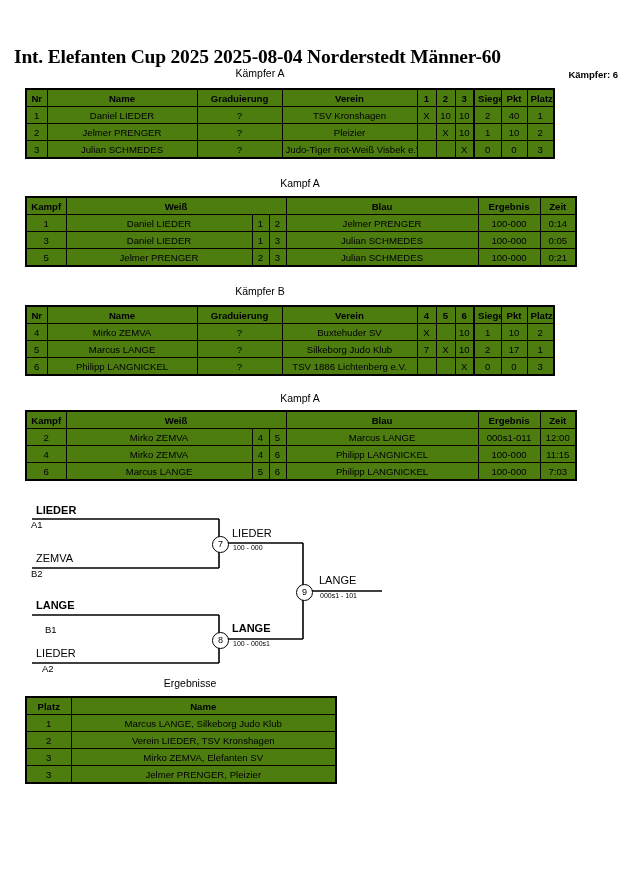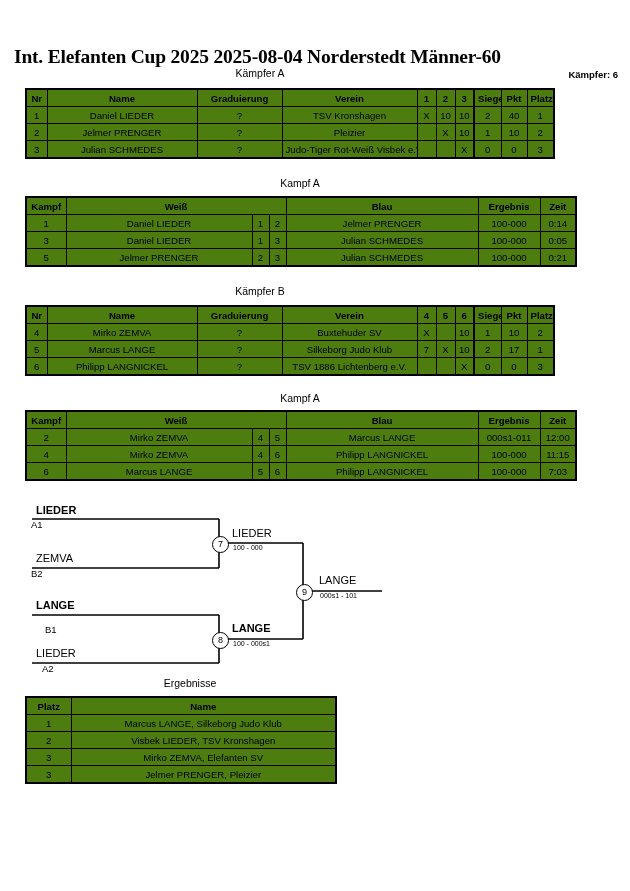--- a/index.html
+++ b/index.html
@@ -418,21 +418,21 @@
       <th class="c">Name</th>
     </tr>
   </thead>
   <tbody>
     <tr>
       <td class="c">1</td>
       <td class="l">Marcus LANGE, Silkeborg Judo Klub</td>
     </tr>
     <tr>
       <td class="c">2</td>
-      <td class="l">Visbek LIEDER, TSV Kronshagen</td>
+      <td class="l">Verein LIEDER, TSV Kronshagen</td>
     </tr>
     <tr>
       <td class="c">3</td>
       <td class="l">Mirko ZEMVA, Elefanten SV</td>
     </tr>
     <tr>
       <td class="c">3</td>
       <td class="l">Jelmer PRENGER, Pleizier</td>
     </tr>
   </tbody>

